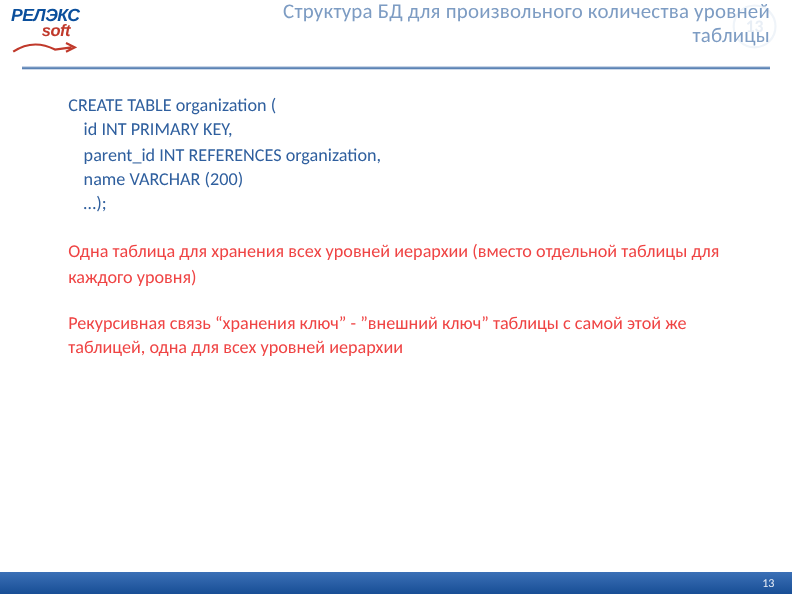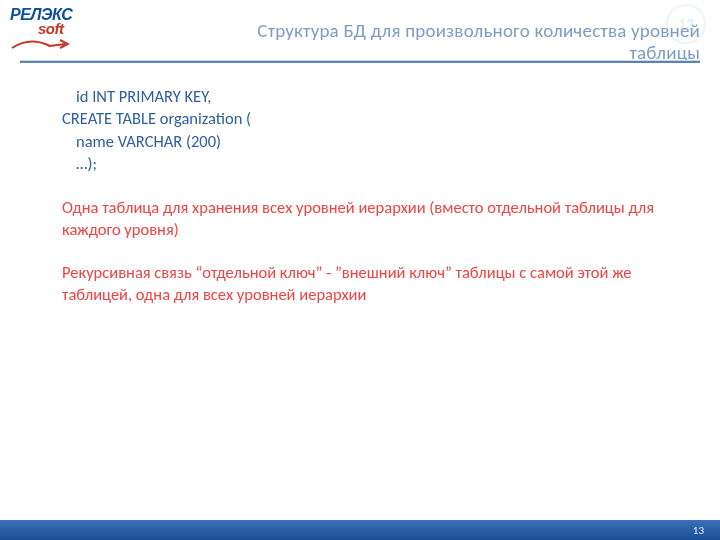--- a/index.html
+++ b/index.html
@@ -1,19 +1,19 @@
 <!DOCTYPE html>
 <html><head>
 <meta charset="utf-8">
 <style>
   * { margin: 0; padding: 0; box-sizing: border-box; }
   html, body { width: 720px; height: 540px; font-family: Calibri, Arial, sans-serif; background: #fff; color: #222; }
   .slide { position: relative; width: 720px; height: 540px; overflow: hidden; }
 
-  .header { position: relative; height: 58px; padding: 20px 20px 0 20px; }
+  .header { position: relative; height: 58px; padding: 0 20px 0 20px; }
   .logo { position: absolute; left: 10px; top: 6px; width: 78px; height: 44px; }
   .logo-text { font-family: "Arial Black", Arial, sans-serif; font-style: italic; font-weight: 900; font-size: 16px; color: #0b4f9c; letter-spacing: -0.5px; }
   .logo-text .lt-sub { color: #c0392b; font-size: 15px; display: block; margin-top: -4px; margin-left: 28px; font-style: italic; }
   .logo-swoosh { width: 60px; height: 14px; }
   .logo-swoosh path { stroke: #c0392b; stroke-width: 2; fill: none; }
 
   .title { text-align: right; color: #7d9cc3; font-size: 19px; font-weight: 400; line-height: 1.15; margin-left: 100px; letter-spacing: 0.2px; }
 
   .divider { margin: 2px 20px 0 20px; border-bottom: 2px solid #5b83b5; position: relative; }
   .divider::after { content: ""; display: block; border-bottom: 1px solid #c9d6e8; margin-top: 2px; }
@@ -49,25 +49,26 @@
     <div class="title">
       <span>Структура БД для произвольного количества уровней</span><br>
       <span>таблицы</span>
     </div>
   </div>
 
   <div class="divider"></div>
 
   <div class="content">
     <div class="sql">
+      <span class="line">CREATE TABLE organization (</span>
       <span class="line indent">id INT PRIMARY KEY,</span>
-      <span class="line">CREATE TABLE organization (</span>
+      <span class="line indent">parent_id INT REFERENCES organization,</span>
       <span class="line indent">name VARCHAR (200)</span>
       <span class="line indent">…);</span>
     </div>
     <div class="para">Одна таблица для хранения всех уровней иерархии (вместо отдельной таблицы для каждого уровня)</div>
-    <div class="para">Рекурсивная связь “отдельной ключ” - ”внешний ключ” таблицы с самой этой же таблицей, одна для всех уровней иерархии</div>
+    <div class="para">Рекурсивная связь “хранения ключ” - ”внешний ключ” таблицы с самой этой же таблицей, одна для всех уровней иерархии</div>
   </div>
 
   <div class="footer">
     <div class="pgnum">13</div>
   </div>
 </div>
 
 </body></html>

